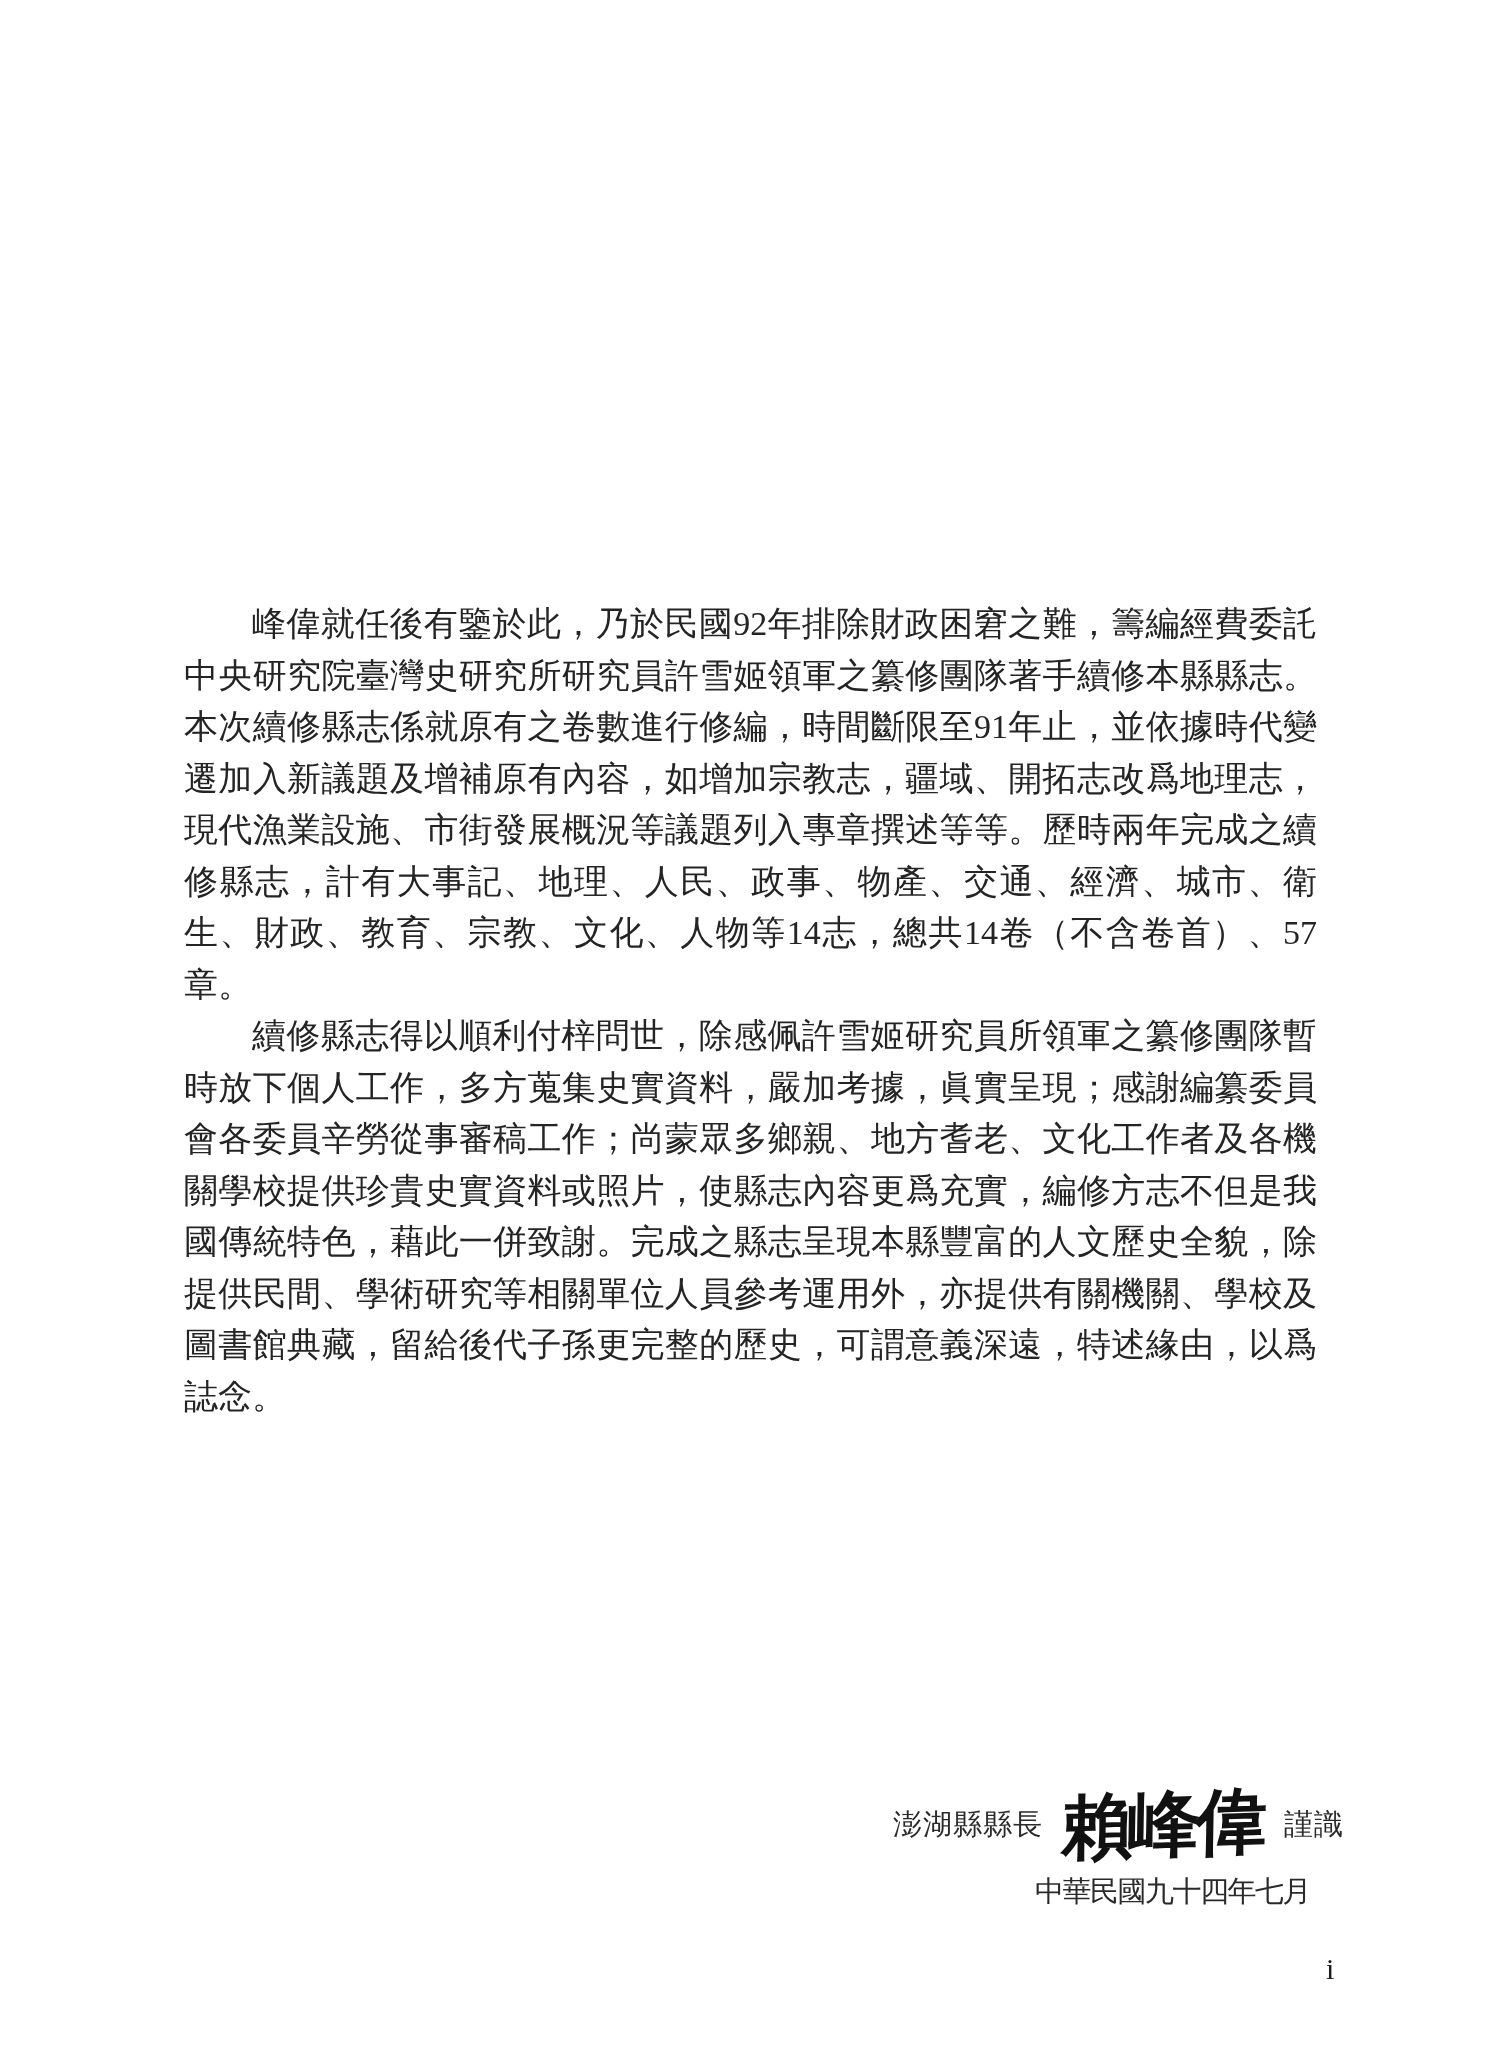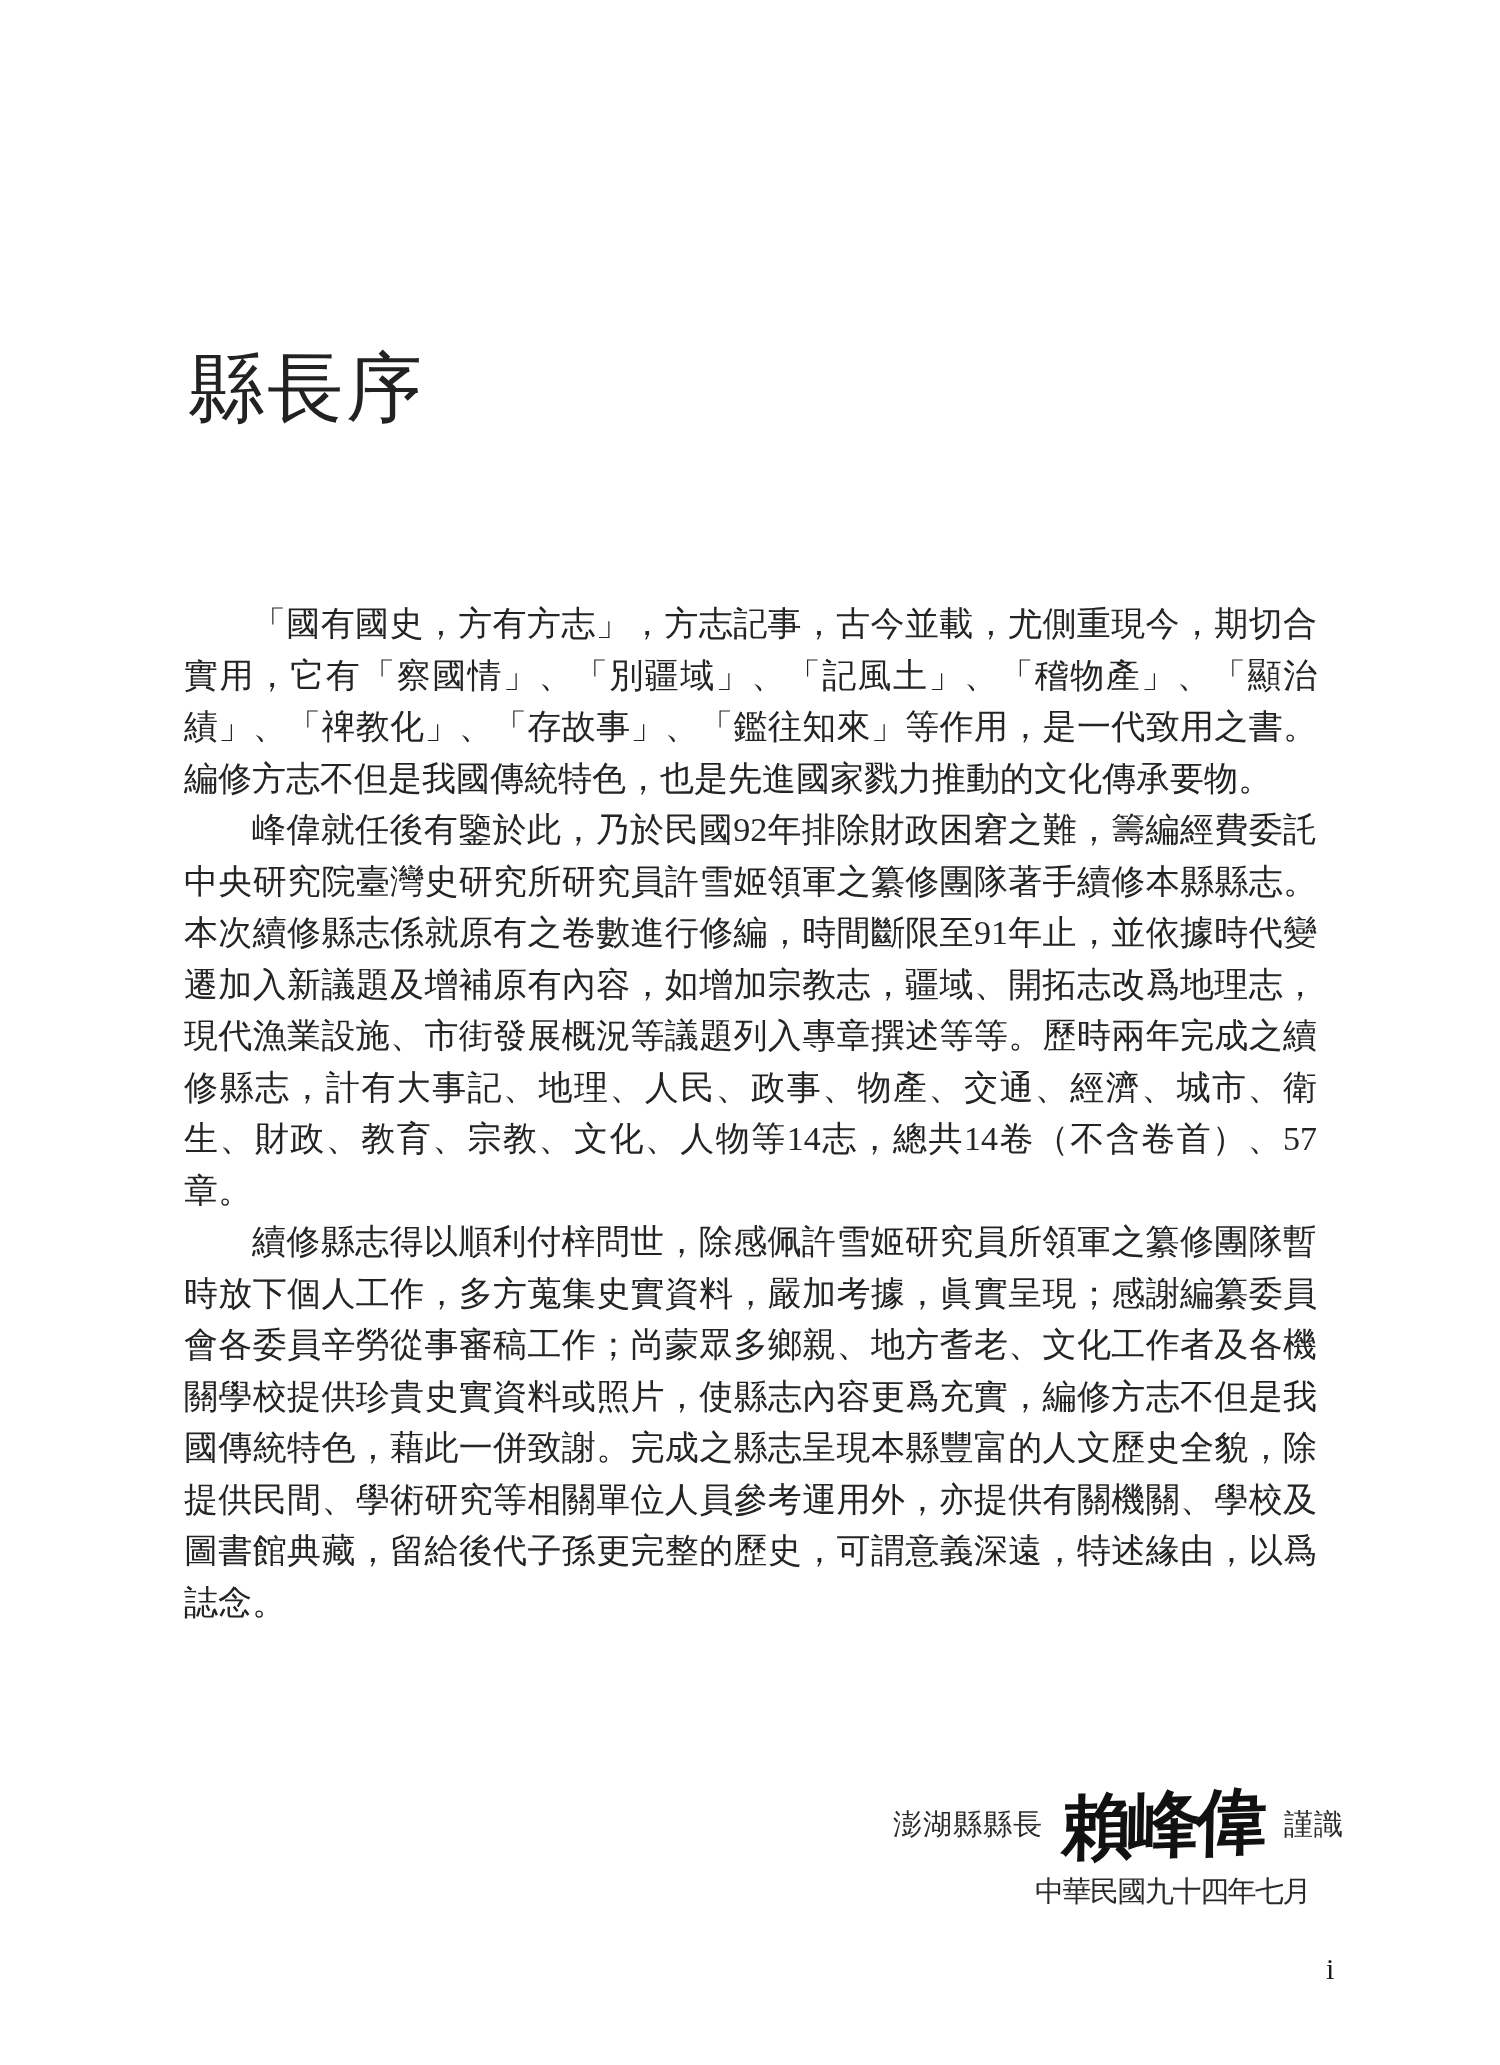--- a/index.html
+++ b/index.html
@@ -91,24 +91,22 @@
     font-size: 30px;
     color: #1c1c1c;
     font-family: "Liberation Serif", serif;
   }
 </style>
 </head>
 <body>
 
 <div class="page">
 
-  <h1 class="doc-title">縣長序</h1>
 
   <div class="body-text">
-    <p>「國有國史，方有方志」，方志記事，古今並載，尤側重現今，期切合實用，它有「察國情」、「別疆域」、「記風土」、「稽物產」、「顯治績」、「禆教化」、「存故事」、「鑑往知來」等作用，是一代致用之書。編修方志不但是我國傳統特色，也是先進國家戮力推動的文化傳承要物。</p>
     <p>峰偉就任後有鑒於此，乃於民國92年排除財政困窘之難，籌編經費委託中央研究院臺灣史研究所研究員許雪姬領軍之纂修團隊著手續修本縣縣志。本次續修縣志係就原有之卷數進行修編，時間斷限至91年止，並依據時代變遷加入新議題及增補原有內容，如增加宗教志，疆域、開拓志改爲地理志，現代漁業設施、市街發展概況等議題列入專章撰述等等。歷時兩年完成之續修縣志，計有大事記、地理、人民、政事、物產、交通、經濟、城市、衛生、財政、教育、宗教、文化、人物等14志，總共14卷（不含卷首）、57章。</p>
     <p>續修縣志得以順利付梓問世，除感佩許雪姬研究員所領軍之纂修團隊暫時放下個人工作，多方蒐集史實資料，嚴加考據，眞實呈現；感謝編纂委員會各委員辛勞從事審稿工作；尚蒙眾多鄉親、地方耆老、文化工作者及各機關學校提供珍貴史實資料或照片，使縣志內容更爲充實，編修方志不但是我國傳統特色，藉此一併致謝。完成之縣志呈現本縣豐富的人文歷史全貌，除提供民間、學術研究等相關單位人員參考運用外，亦提供有關機關、學校及圖書館典藏，留給後代子孫更完整的歷史，可謂意義深遠，特述緣由，以爲誌念。</p>
   </div>
 
   <div class="signature-row">
     <span class="sig-role">澎湖縣縣長</span>
     <span class="sig-name">賴峰偉</span>
     <span class="sig-suffix">謹識</span>
   </div>
 

